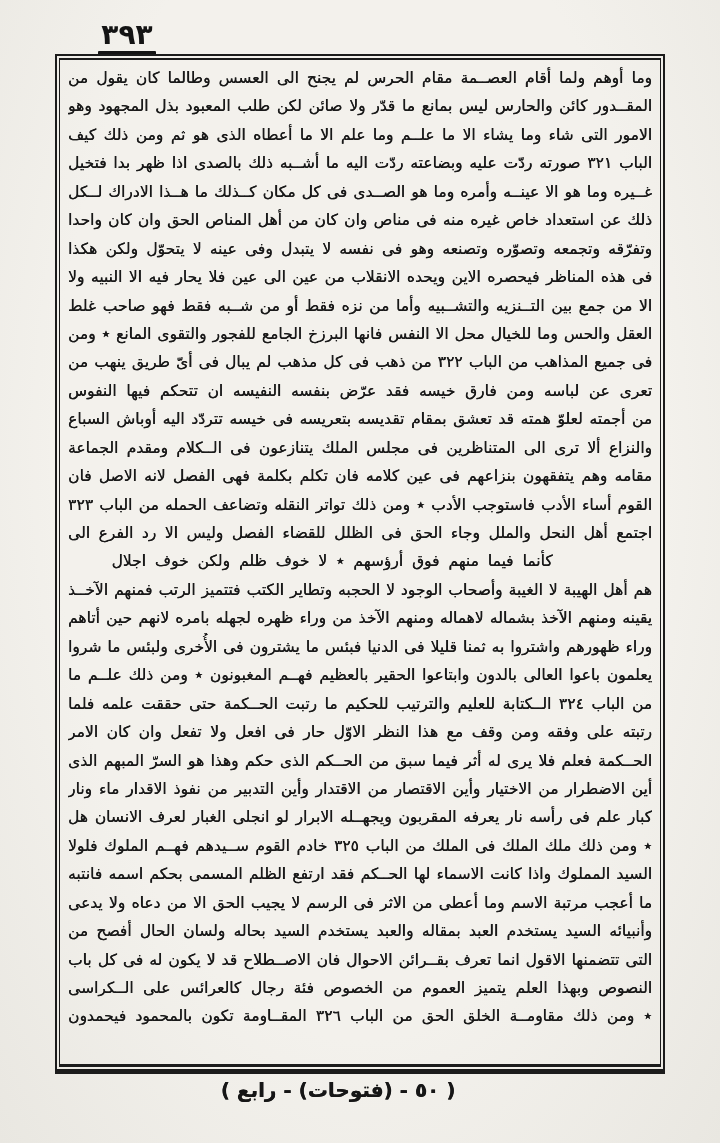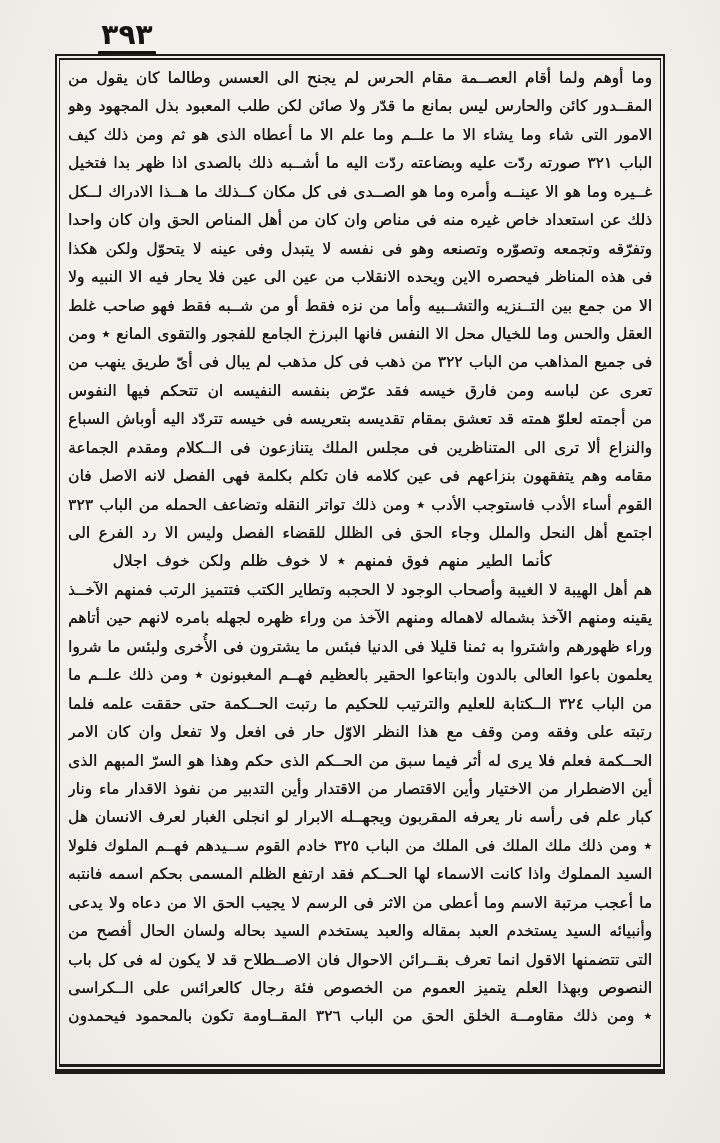--- a/index.html
+++ b/index.html
@@ -75,35 +75,36 @@
           <div class="ln">فى هذه المناظر فيحصره الاين ويحده الانقلاب من عين الى عين فلا يحار فيه الا النبيه ولا يتفطن الى هذا التنبيه</div>
           <div class="ln">الا من جمع بين التــنزيه والتشــبيه وأما من نزه فقط أو من شــبه فقط فهو صاحب غلط وهو كصورة خيال بين</div>
           <div class="ln">العقل والحس وما للخيال محل الا النفس فانها البرزخ الجامع للفجور والتقوى المانع ٭ ومن ذلك الذاهب</div>
           <div class="ln">فى جميع المذاهب من الباب ٣٢٢ من ذهب فى كل مذهب لم يبال فى أىّ طريق ينهب من شرد عن كناسه فقد</div>
           <div class="ln">تعرى عن لباسه ومن فارق خيسه فقد عرّض بنفسه النفيسه ان تتحكم فيها النفوس الخسيسه الاسد لا يبرح</div>
           <div class="ln">من أجمته لعلوّ همته قد تعشق بمقام تقديسه بتعريسه فى خيسه تتردّد اليه أوباش السباع وهــم أهل الدفاع</div>
           <div class="ln">والنزاع ألا ترى الى المتناظرين فى مجلس الملك يتنازعون فى الــكلام ومقدم الجماعة الذى هو الامام ساكت فى</div>
           <div class="ln">مقامه وهم يتفقهون بنزاعهم فى عين كلامه فان تكلم بكلمة فهى الفصل لانه الاصل فان نازعه الحديث أحد</div>
           <div class="ln">القوم أساء الأدب فاستوجب الأدب ٭ ومن ذلك تواتر النقله وتضاعف الحمله من الباب ٣٢٣ اذا</div>
           <div class="ln">اجتمع أهل النحل والملل وجاء الحق فى الظلل للقضاء الفصل وليس الا رد الفرع الى الأصــل هنالك تظهر</div>
-          <div class="ln center">كأنما الطير منهم فوق فمنهم ٭ لا خوف ظلم ولكن خوف اجلال</div>
+          <div class="ln center">كأنما فيما منهم فوق أرؤسهم ٭ لا خوف ظلم ولكن خوف اجلال</div>
           <div class="ln">هم أهل الهيبة لا الغيبة وأصحاب الوجود لا الحجبه وتطاير الكتب فتتميز الرتب فمنهم الآخــذ بيمينه لقوة</div>
           <div class="ln">يقينه ومنهم الآخذ بشماله لاهماله ومنهم الآخذ من وراء ظهره لجهله بامره لانهم حين أتاهم به الرسول نبذوه</div>
           <div class="ln">وراء ظهورهم واشتروا به ثمنا قليلا فى الدنيا فبئس ما يشترون فى الأُخرى ولبئس ما شروا به أنفســهم لو كانوا</div>
           <div class="ln">يعلمون باعوا العالى بالدون وابتاعوا الحقير بالعظيم فهــم المغبونون ٭ ومن ذلك علــم ما كتب وكيف رتب</div>
           <div class="ln">من الباب ٣٢٤ الــكتابة للعليم والترتيب للحكيم ما رتبت الحــكمة حتى حققت علمه فلما علمت علمه فى خلقه</div>
           <div class="ln">رتبته على وفقه ومن وقف مع هذا النظر الاوّل حار فى افعل ولا تفعل وان كان الامر والنهى من جملة ما أعطته</div>
           <div class="ln">الحــكمة فعلم فلا يرى له أثر فيما سبق من الحــكم الذى حكم وهذا هو السرّ المبهم الذى لا يعلم ولو قدرنا انه علم كتم</div>
           <div class="ln">أين الاضطرار من الاختيار وأين الاقتصار من الاقتدار وأين التدبير من نفوذ الاقدار ماء ونار ما التقيا الا لامر</div>
           <div class="ln">كبار علم فى رأسه نار يعرفه المقربون ويجهــله الابرار لو انجلى الغبار لعرف الانسان هل تحتــه فرس أو حمار</div>
           <div class="ln">٭ ومن ذلك ملك الملك فى الملك من الباب ٣٢٥ خادم القوم ســيدهم فهــم الملوك فلولا الاسماء ما كان</div>
           <div class="ln">السيد المملوك واذا كانت الاسماء لها الحــكم فقد ارتفع الظلم المسمى بحكم اسمه فانتبه فانه يجيب اذا دعى به فانظر</div>
           <div class="ln">ما أعجب مرتبة الاسم وما أعطى من الاثر فى الرسم لا يجيب الحق الا من دعاه ولا يدعى الا باسمائه وهى علم أوليائه</div>
           <div class="ln">وأنبيائه السيد يستخدم العبد بمقاله والعبد يستخدم السيد بحاله ولسان الحال أفصح من لسان المقال لان الاحكام</div>
           <div class="ln">التى تتضمنها الاقول انما تعرف بقــرائن الاحوال فان الاصــطلاح قد لا يكون له فى كل باب مفتاح ولا سيما</div>
           <div class="ln">النصوص وبهذا العلم يتميز العموم من الخصوص فئة رجال كالعرائس على الــكراسى يأكلون من حيث لا يعلمون</div>
           <div class="ln">٭ ومن ذلك مقاومــة الخلق الحق من الباب ٣٢٦ المقــاومة تكون بالمحمود فيحمدون وتكون بالمذموم</div>
         </div>
     </div>
   </div>
 
+  <div class="footer">( ٥٠ - (فتوحات) - رابع )</div>
 
 </div>
 
 </body></html>

